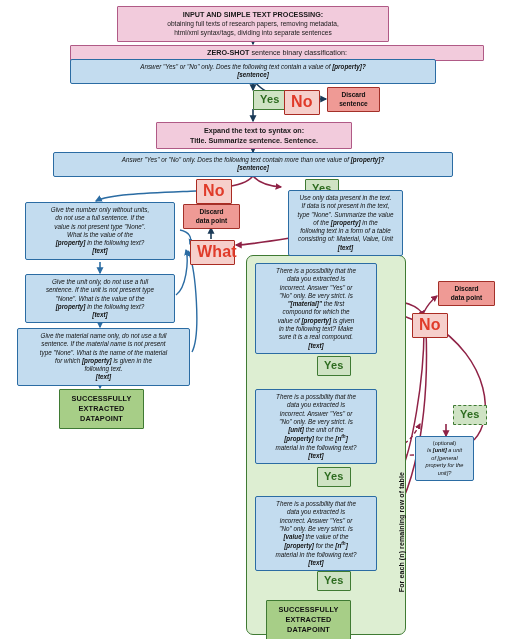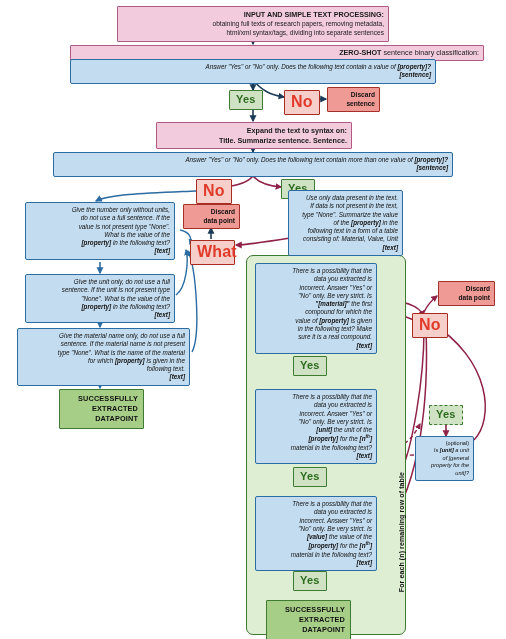--- a/index.html
+++ b/index.html
@@ -6,21 +6,21 @@
   body{
     width:506px;height:639px;
     background:#ffffff;
     font-family:"Liberation Sans", sans-serif;
     position:relative;
     overflow:hidden;
   }
   #canvas{position:absolute;left:0;top:0;width:506px;height:639px;}
   svg#wires{position:absolute;left:0;top:0;width:506px;height:639px;pointer-events:none;}
 
-  .node{position:absolute;box-sizing:border-box;text-align:right;}
+  .node{position:absolute;box-sizing:border-box;text-align:center;}
 
   
   .pink{
     background:#f2cbdc;
     border:1.2px solid #b05a86;
     color:#1a1a1a;
     font-weight:bold;
     font-size:7.2px;
     line-height:1.35;
     padding:3px 4px;
@@ -45,20 +45,21 @@
   .yes{
     background:#cfe3c4;
     border:1.4px solid #3f7a33;
     color:#2d6b1f;
     font-weight:bold;
     font-size:11px;
     line-height:1;
     padding:3px 6px 4px;
     border-radius:1px;
     letter-spacing:.2px;
+    margin-left:24px;
   }
   .no{
     background:#f6cfcb;
     border:1.4px solid #aa2b22;
     color:#e03b2a;
     font-weight:bold;
     font-size:16px;
     line-height:1;
     padding:3px 6px 4px;
     border-radius:1px;

